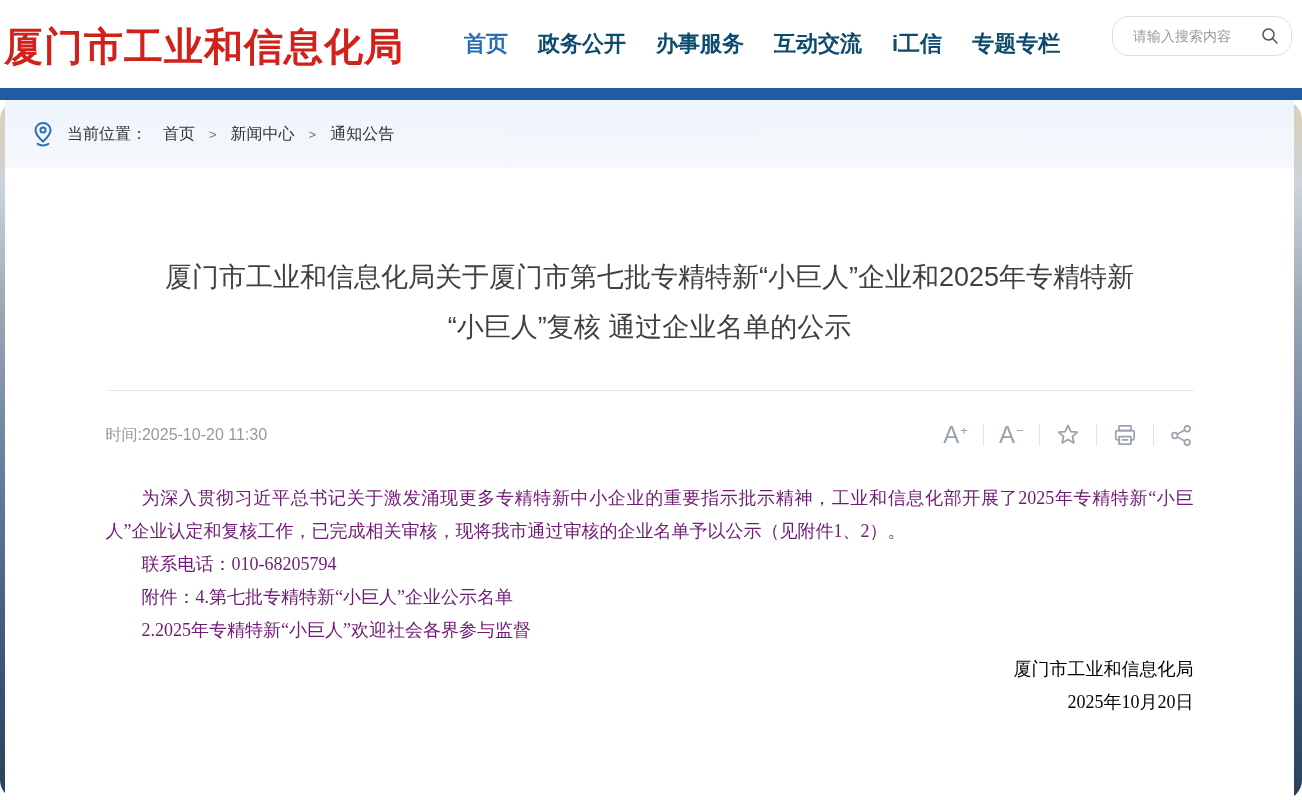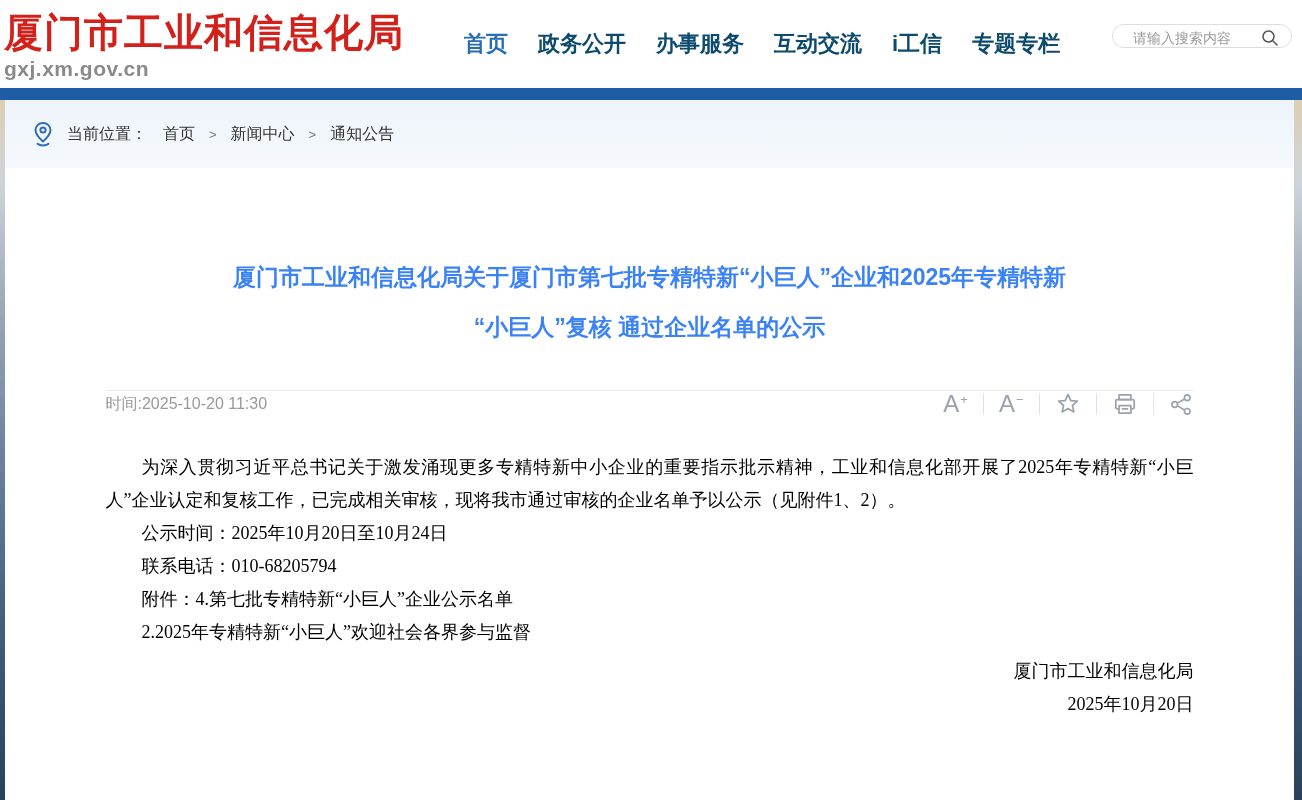--- a/index.html
+++ b/index.html
@@ -14,75 +14,75 @@
   .logo-block { width:452px; flex:0 0 auto; padding-top:6px; }
   .logo-title {
     font-family:"Liberation Serif","DejaVu Serif",serif;
     font-weight:900; font-size:39px; line-height:1.05; color:#d2201a; letter-spacing:1px;
   }
   .logo-domain { font-weight:bold; font-size:21px; color:#8a8a8a; margin-top:4px; letter-spacing:0.5px; }
   .nav { display:flex; align-items:center; gap:30px; margin-left:8px; flex:1 1 auto; }
   .nav a { text-decoration:none; font-size:22px; font-weight:bold; color:#0c4a6e; cursor:pointer; white-space:nowrap; }
   .nav a.active { color:#2a6db5; }
   .search-box {
-    flex:0 0 auto; width:180px; height:24px; border:1px solid #ddd; border-radius:17px;
-    display:flex; align-items:flex-end; padding:0 12px 0 18px; background:#fff; margin-top:-16px;
+    flex:0 0 auto; width:180px; height:40px; border:1px solid #ddd; border-radius:17px;
+    display:flex; align-items:center; padding:0 12px 0 18px; background:#fff; margin-top:-16px;
   }
   .search-box input {
     border:none; outline:none; flex:1 1 auto; width:100px; font-size:14px; color:#333;
     font-family:"Liberation Sans",sans-serif; background:transparent;
   }
   .search-box input::placeholder { color:#9a9a9a; }
   .search-icon { flex:0 0 auto; cursor:pointer; display:flex; }
   
   .blue-bar { height:12px; background:#1e5ca6; }
   
   .below {
     height:700px; padding:0 8px 0 5px; display:flex; flex-direction:column;
     background:linear-gradient(180deg,#dccfb4 0%,#cdd3da 12%,#9aa8b5 30%,#6e82a0 50%,#4c6484 70%,#35506e 86%,#2a4158 100%);
+    border-radius:20px;
   }
   .breadcrumb-band {
     height:68px; flex:0 0 auto; display:flex; align-items:center; padding-left:28px;
     background:linear-gradient(180deg,#eef4fb 0%,#f5f9fd 100%);
   }
   .breadcrumb-band .pin { display:flex; margin-right:14px; }
   .crumb-label { font-size:16px; color:#333; margin-right:16px; }
   .crumb-link { font-size:16px; color:#333; text-decoration:none; cursor:pointer; }
   .crumb-sep { font-size:13px; color:#777; margin:0 14px; }
   
   .content { flex:1 1 auto; background:#fff; overflow:hidden; }
   .content-inner { width:1088px; margin:0 auto; }
   h1.article-title {
-    margin:84px 0 0 0; text-align:center; font-size:23px; line-height:50px;
-    font-weight:bold; color:#3b82f6; font-family:"Liberation Sans","DejaVu Sans",sans-serif;
+    margin:84px 0 0 0; text-align:center; font-size:27px; line-height:50px;
+    font-weight:normal; color:#404040; font-family:"Liberation Sans","DejaVu Sans",sans-serif;
   }
   .meta-row {
-    margin-top:38px; border-top:1px solid #e9e9e9; padding-top:0;
+    margin-top:38px; border-top:1px solid #e9e9e9; padding-top:31px;
     display:flex; justify-content:space-between; align-items:center;
   }
   .meta-time { font-size:16px; color:#999; }
   .toolbar { display:flex; align-items:center; gap:15px; color:#9aa3ad; }
   .tool { cursor:pointer; display:flex; align-items:center; font-size:24px; line-height:1; color:#9aa3ad; }
   .tool sup { font-size:13px; margin-left:1px; margin-top:-10px; }
   .tool-sep { width:1px; height:22px; background:#e3e3e3; }
   .article-body {
     margin-top:34px; font-family:"Liberation Serif","DejaVu Serif",serif;
-    font-size:18px; line-height:33px; color:#000000; text-align:justify;
+    font-size:18px; line-height:33px; color:#701a75; text-align:justify;
   }
   .article-body p { margin:0; text-indent:2em; }
   .signature { margin-top:6px; text-align:right; font-family:"Liberation Serif","DejaVu Serif",serif; font-size:18px; line-height:33px; color:#000; }
   svg { display:block; }
 </style>
 </head>
 <body>
 
 <div class="header">
   <div class="logo-block">
     <div class="logo-title">厦门市工业和信息化局</div>
-    <div class="logo-domain">gxj.xm.gov.cn</div>
   </div>
   <div class="nav">
     <a class="active">首页</a>
     <a>政务公开</a>
     <a>办事服务</a>
     <a>互动交流</a>
     <a>i工信</a>
     <a>专题专栏</a>
   </div>
   <div class="search-box">
@@ -156,21 +156,20 @@
               <circle cx="17.5" cy="18.5" r="2.7"></circle>
               <line x1="8" y1="10.7" x2="15" y2="6.8"></line>
               <line x1="8" y1="13.3" x2="15" y2="17.2"></line>
             </svg>
           </span>
         </div>
       </div>
 
       <div class="article-body">
         <p>为深入贯彻习近平总书记关于激发涌现更多专精特新中小企业的重要指示批示精神，工业和信息化部开展了2025年专精特新“小巨人”企业认定和复核工作，已完成相关审核，现将我市通过审核的企业名单予以公示（见附件1、2）。</p>
-        <p>公示时间：2025年10月20日至10月24日</p>
         <p>联系电话：010-68205794</p>
         <p>附件：4.第七批专精特新“小巨人”企业公示名单</p>
         <p>2.2025年专精特新“小巨人”欢迎社会各界参与监督</p>
       </div>
 
       <div class="signature">
         <div>厦门市工业和信息化局</div>
         <div>2025年10月20日</div>
       </div>
 

